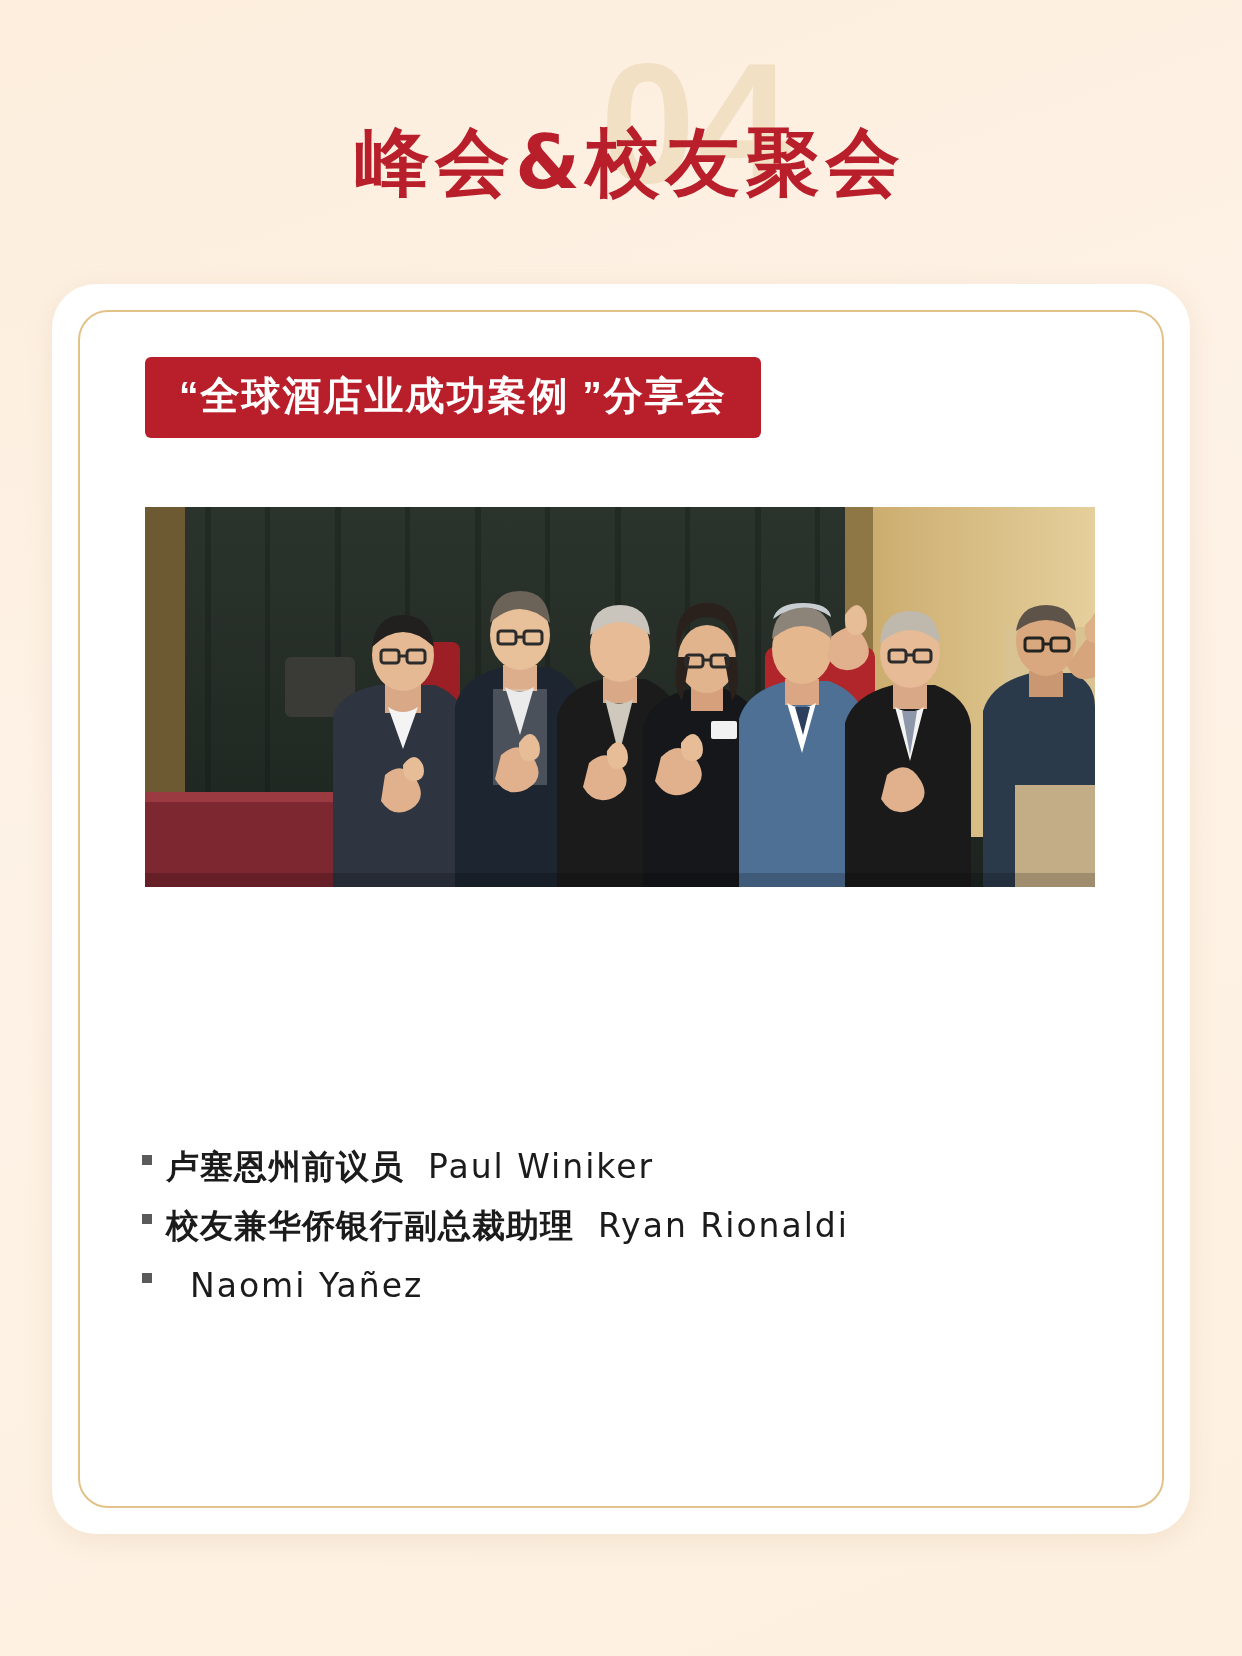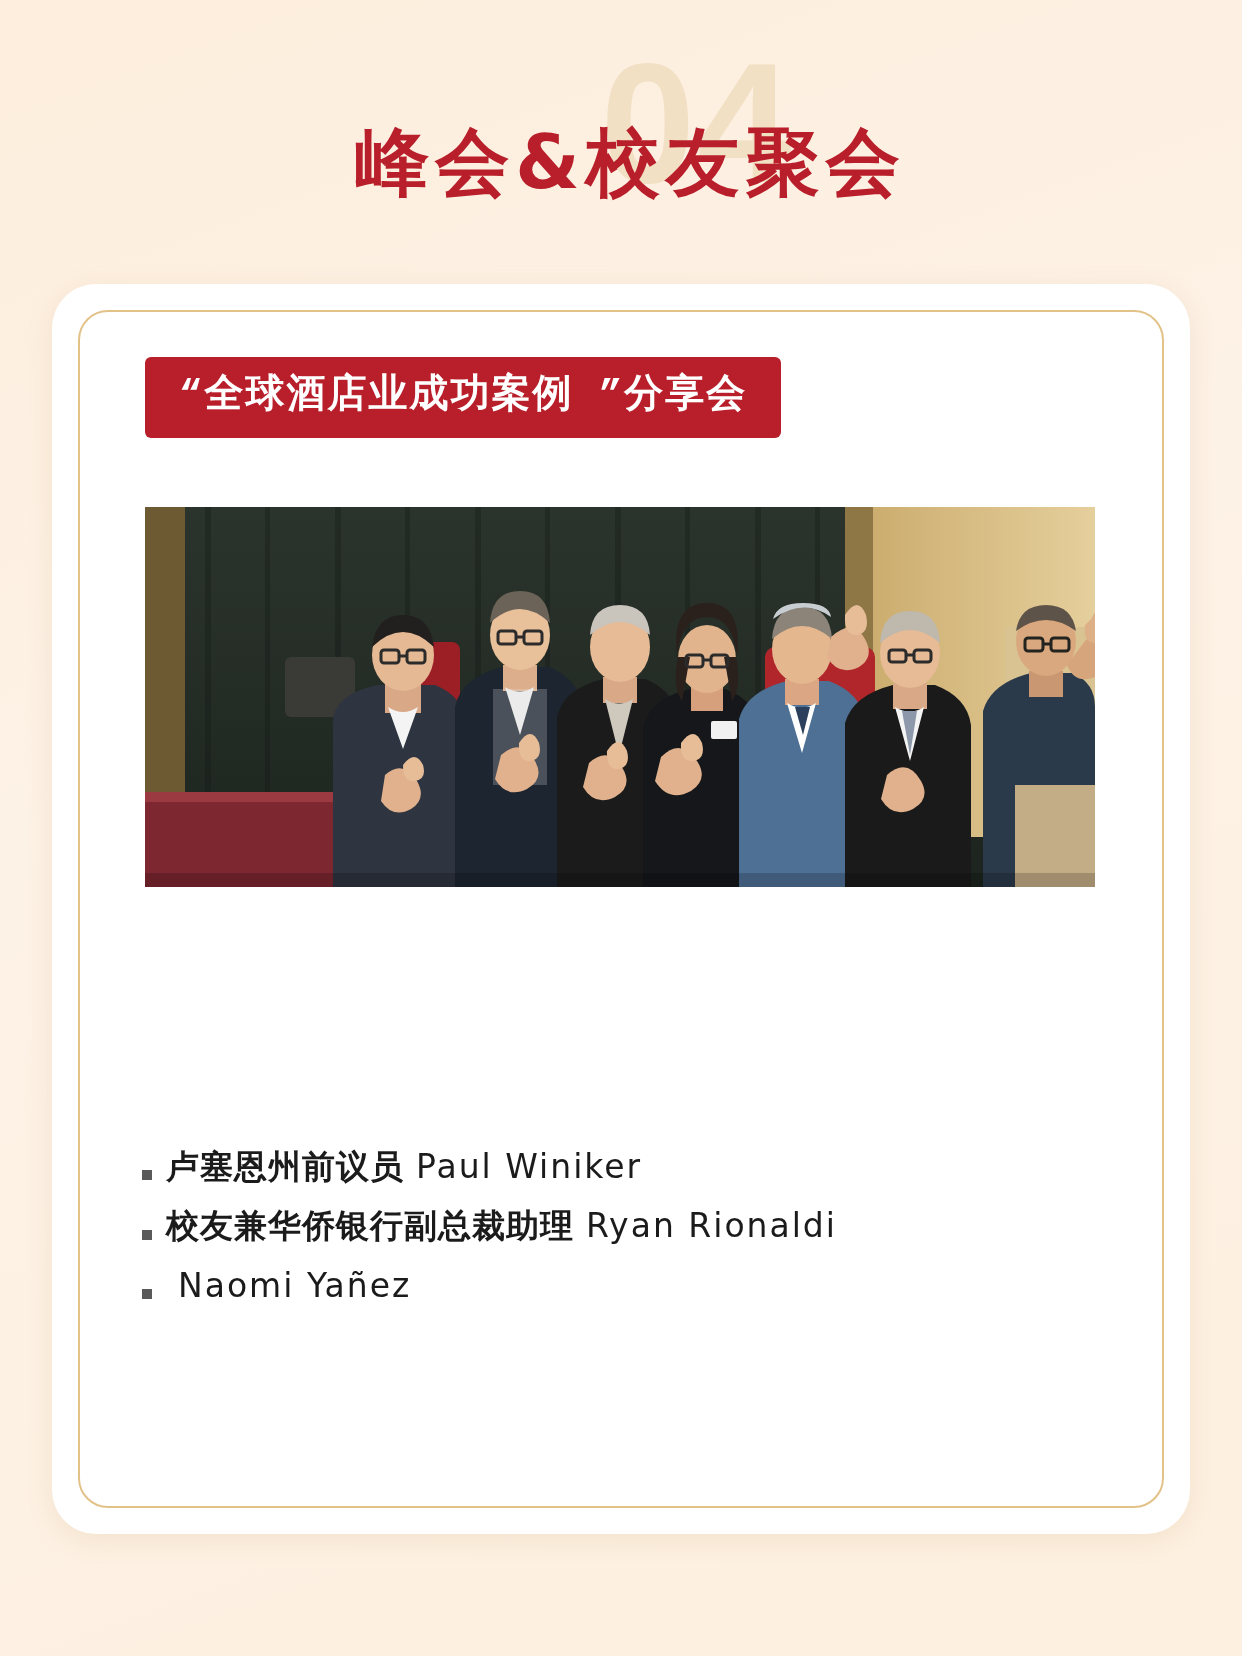--- a/index.html
+++ b/index.html
@@ -89,21 +89,21 @@
     top: 73px;
     background: #b91f2b;
     color: #ffffff;
     border-radius: 6px;
     padding: 18px 34px 20px 34px;
     font-size: 39px;
     font-weight: 700;
     letter-spacing: 2px;
     line-height: 1.1;
     white-space: nowrap;
-    font-family: Liberation Mono, monospace;
+    font-family: Liberation Sans, sans-serif;
   }
 
   
   .photo {
     position: absolute;
     left: 93px;
     top: 223px;
     width: 950px;
     height: 380px;
     overflow: hidden;
@@ -124,21 +124,21 @@
     font-family: "DejaVu Sans", "Liberation Sans", sans-serif;
   }
   .bullet-list {
     position: absolute;
     left: 90px;
     top: 862px;
     width: 1000px;
   }
   .bullet-item {
     display: flex;
-    align-items: flex-end;
+    align-items: center;
     margin-bottom: 18px;
     font-size: 33px;
     line-height: 1.25;
     color: #1b1b1b;
     font-family: "DejaVu Sans", "Liberation Sans", sans-serif;
   }
   .bullet-dot {
     width: 10px;
     height: 10px;
     background: #5a5a5a;
@@ -147,21 +147,21 @@
     position: relative;
     top: -7px;
   }
   .bullet-cn {
     font-weight: 700;
     letter-spacing: 1px;
   }
   .bullet-en {
     font-weight: 400;
     letter-spacing: 2px;
-    margin-left: 12px;
+    margin-left: 24px;
   }
 </style>
 </head>
 <body>
 
 <div class="page">
 
   <div class="header">
     <div class="ghost-number">04</div>
     <div class="header-title">峰会&amp;校友聚会</div>

